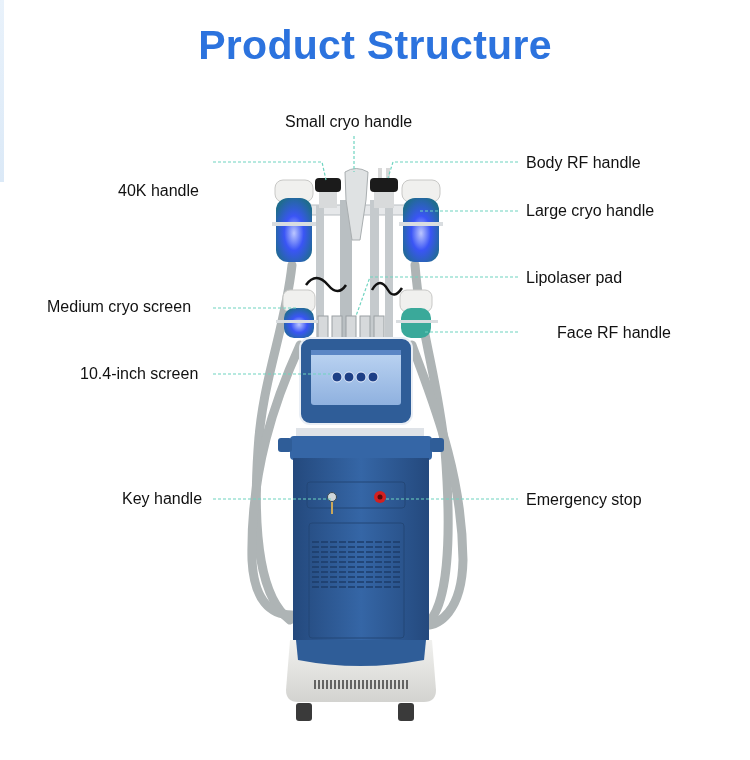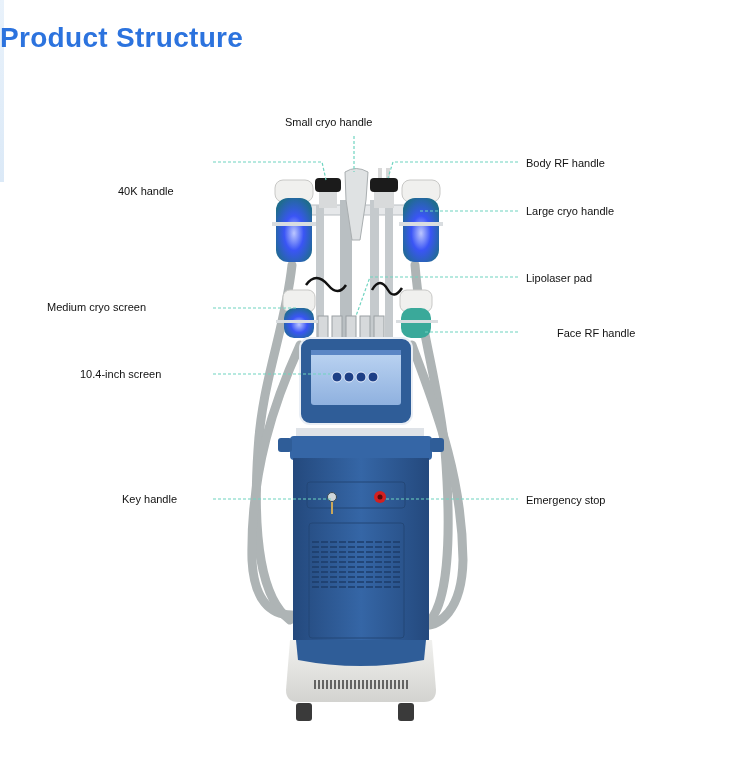--- a/index.html
+++ b/index.html
@@ -1,19 +1,19 @@
 <!DOCTYPE html>
 <html><head>
 <meta charset="utf-8">
 <style>
   html, body { margin: 0; padding: 0; background: #ffffff; }
   body { width: 750px; height: 760px; position: relative; overflow: hidden; font-family: "Liberation Sans", sans-serif; }
   .edge-strip { position: absolute; left: 0; top: 0; width: 4px; height: 182px; background: linear-gradient(#e9f2fb, #dbe9f7); }
-  .title { position: absolute; left: 0; right: 0; top: 22px; font-size: 28px; font-weight: bold; color: #2c73de; letter-spacing: 0.3px; }
-  .label { position: absolute; font-size: 11px; color: #111; white-space: nowrap; line-height: 20px; }
+  .title { position: absolute; left: 0; right: 0; top: 22px; text-align: center; font-size: 41px; font-weight: bold; color: #2c73de; letter-spacing: 0.3px; }
+  .label { position: absolute; font-size: 16px; color: #111; white-space: nowrap; line-height: 20px; }
   .canvas { position: absolute; left: 0; top: 0; }
 </style>
 </head>
 <body>
 
 <div class="edge-strip"></div>
 
 <div class="title">Product Structure</div>
 
 <svg class="canvas" width="750" height="760" viewBox="0 0 750 760">

